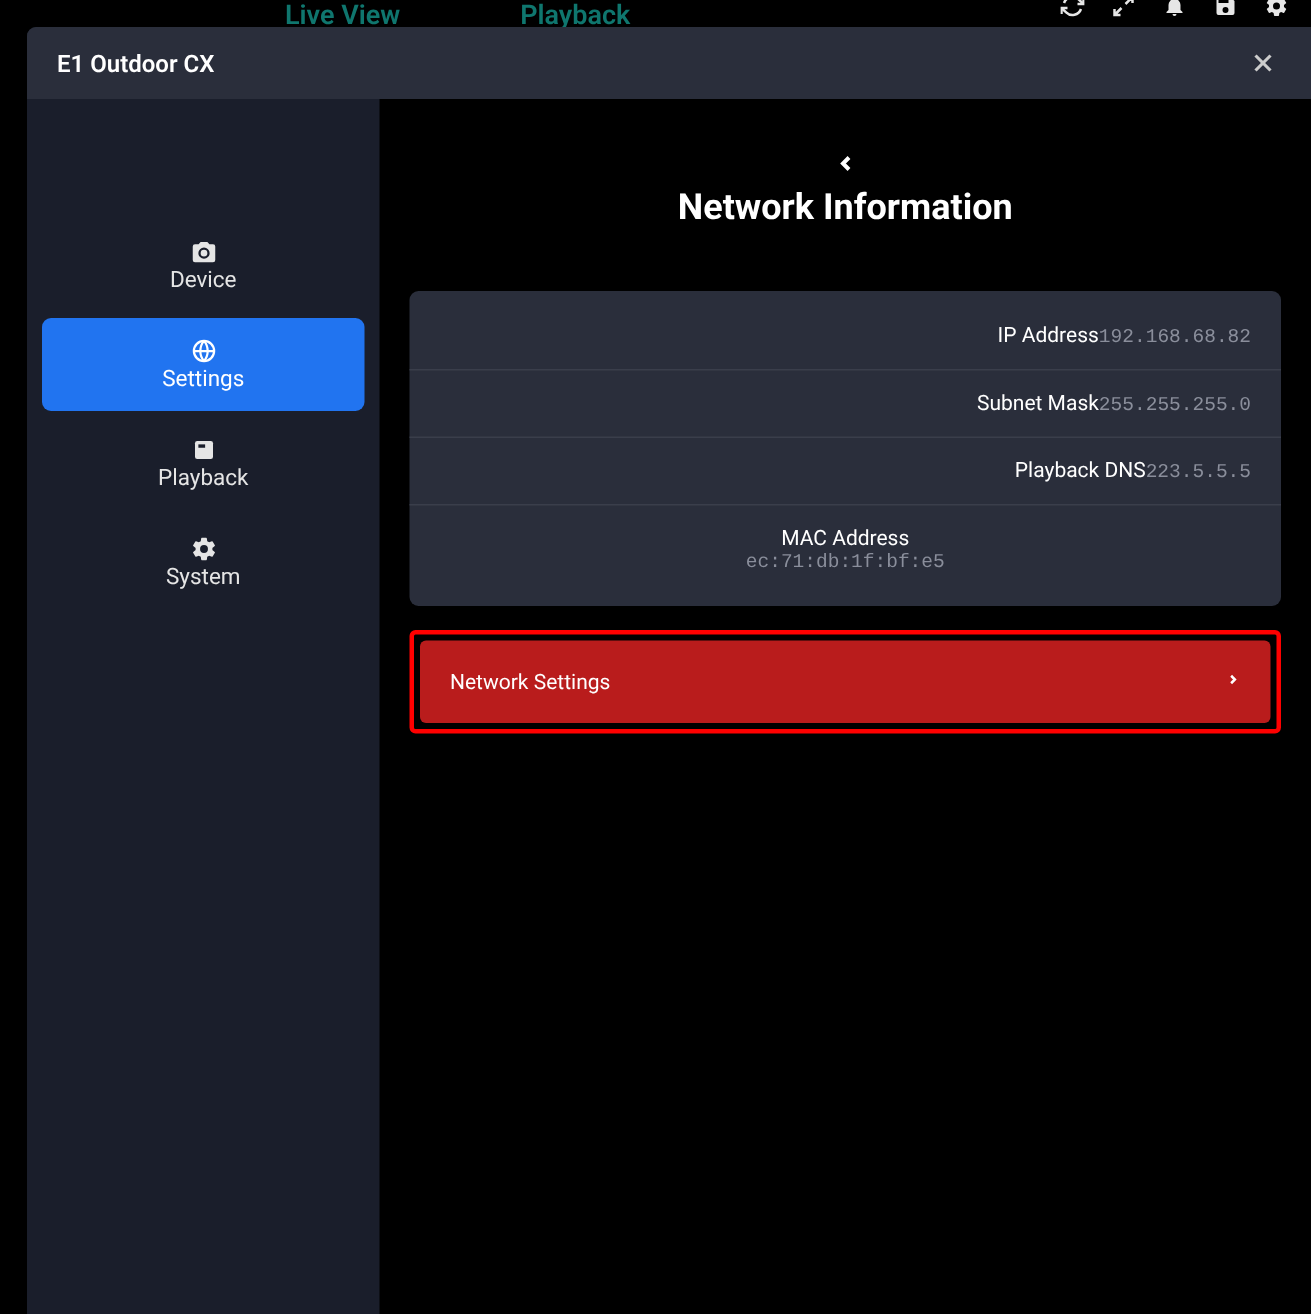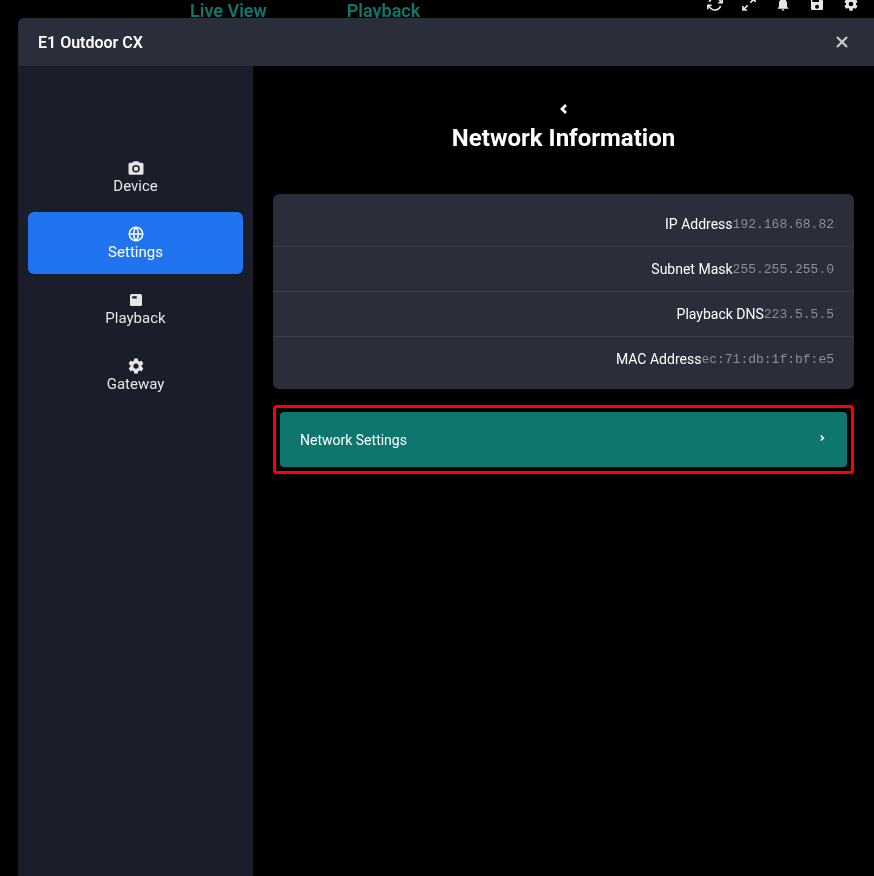--- a/index.html
+++ b/index.html
@@ -119,37 +119,38 @@
     }
     .info-row {
       display: flex;
       justify-content: flex-end;
       align-items: center;
       padding: 14px 20px;
       border-bottom: 1px solid #3a3e4b;
     }
     .info-row:last-child {
       border-bottom: none;
+      flex-direction: column;
     }
     .info-label {
       color: #fff;
       font-size: 14px;
     }
     .info-value {
       color: #8a8e9b;
       font-size: 13px;
       font-family: Liberation Mono, monospace;
     }
     .settings-row-wrap {
       border: 3px solid #ff0000;
       border-radius: 4px;
       padding: 4px;
     }
     .settings-row {
-      background: #0f766e;
+      background: #b91c1c;
       border-radius: 4px;
       display: flex;
       justify-content: space-between;
       align-items: center;
       padding: 18px 20px;
       cursor: pointer;
     }
     .settings-label {
       color: #fff;
       font-size: 14px;
@@ -234,21 +235,21 @@
             </svg>
         </span>
         <span>Playback</span>
       </div>
       <div class="sidebar-item">
         <span class="sidebar-icon">
           <svg width="18" height="18" viewBox="0 0 24 24" fill="currentColor">
               <path d="M19.43 12.98c.04-.32.07-.64.07-.98s-.03-.66-.07-.98l2.11-1.65a.5.5 0 00.12-.64l-2-3.46a.5.5 0 00-.61-.22l-2.49 1a7.03 7.03 0 00-1.69-.98l-.38-2.65A.5.5 0 0014 2h-4a.5.5 0 00-.49.42l-.38 2.65c-.61.25-1.17.58-1.69.98l-2.49-1a.5.5 0 00-.61.22l-2 3.46a.5.5 0 00.12.64l2.11 1.65c-.04.32-.07.64-.07.98s.03.66.07.98l-2.11 1.65a.5.5 0 00-.12.64l2 3.46c.14.24.44.33.61.22l2.49-1c.52.4 1.08.73 1.69.98l.38 2.65c.5.28.25.42.49.42h4c.24 0 .44-.14.49-.42l.38-2.65c.61-.25 1.17-.58 1.69-.98l2.49 1c.17.11.47.02.61-.22l2-3.46a.5.5 0 00-.12-.64l-2.11-1.65zM12 15.5A3.5 3.5 0 1112 8.5a3.5 3.5 0 010 7z"></path>
             </svg>
         </span>
-        <span>Gateway</span>
+        <span>System</span>
       </div>
     </div>
 
     <div class="content">
       <div class="page-header">
         <span class="back-chevron">
           <svg width="16" height="22" viewBox="0 0 24 24" fill="none" stroke="white" stroke-width="4">
               <polyline points="15 18 9 12 15 6"></polyline>
             </svg>
         </span>

